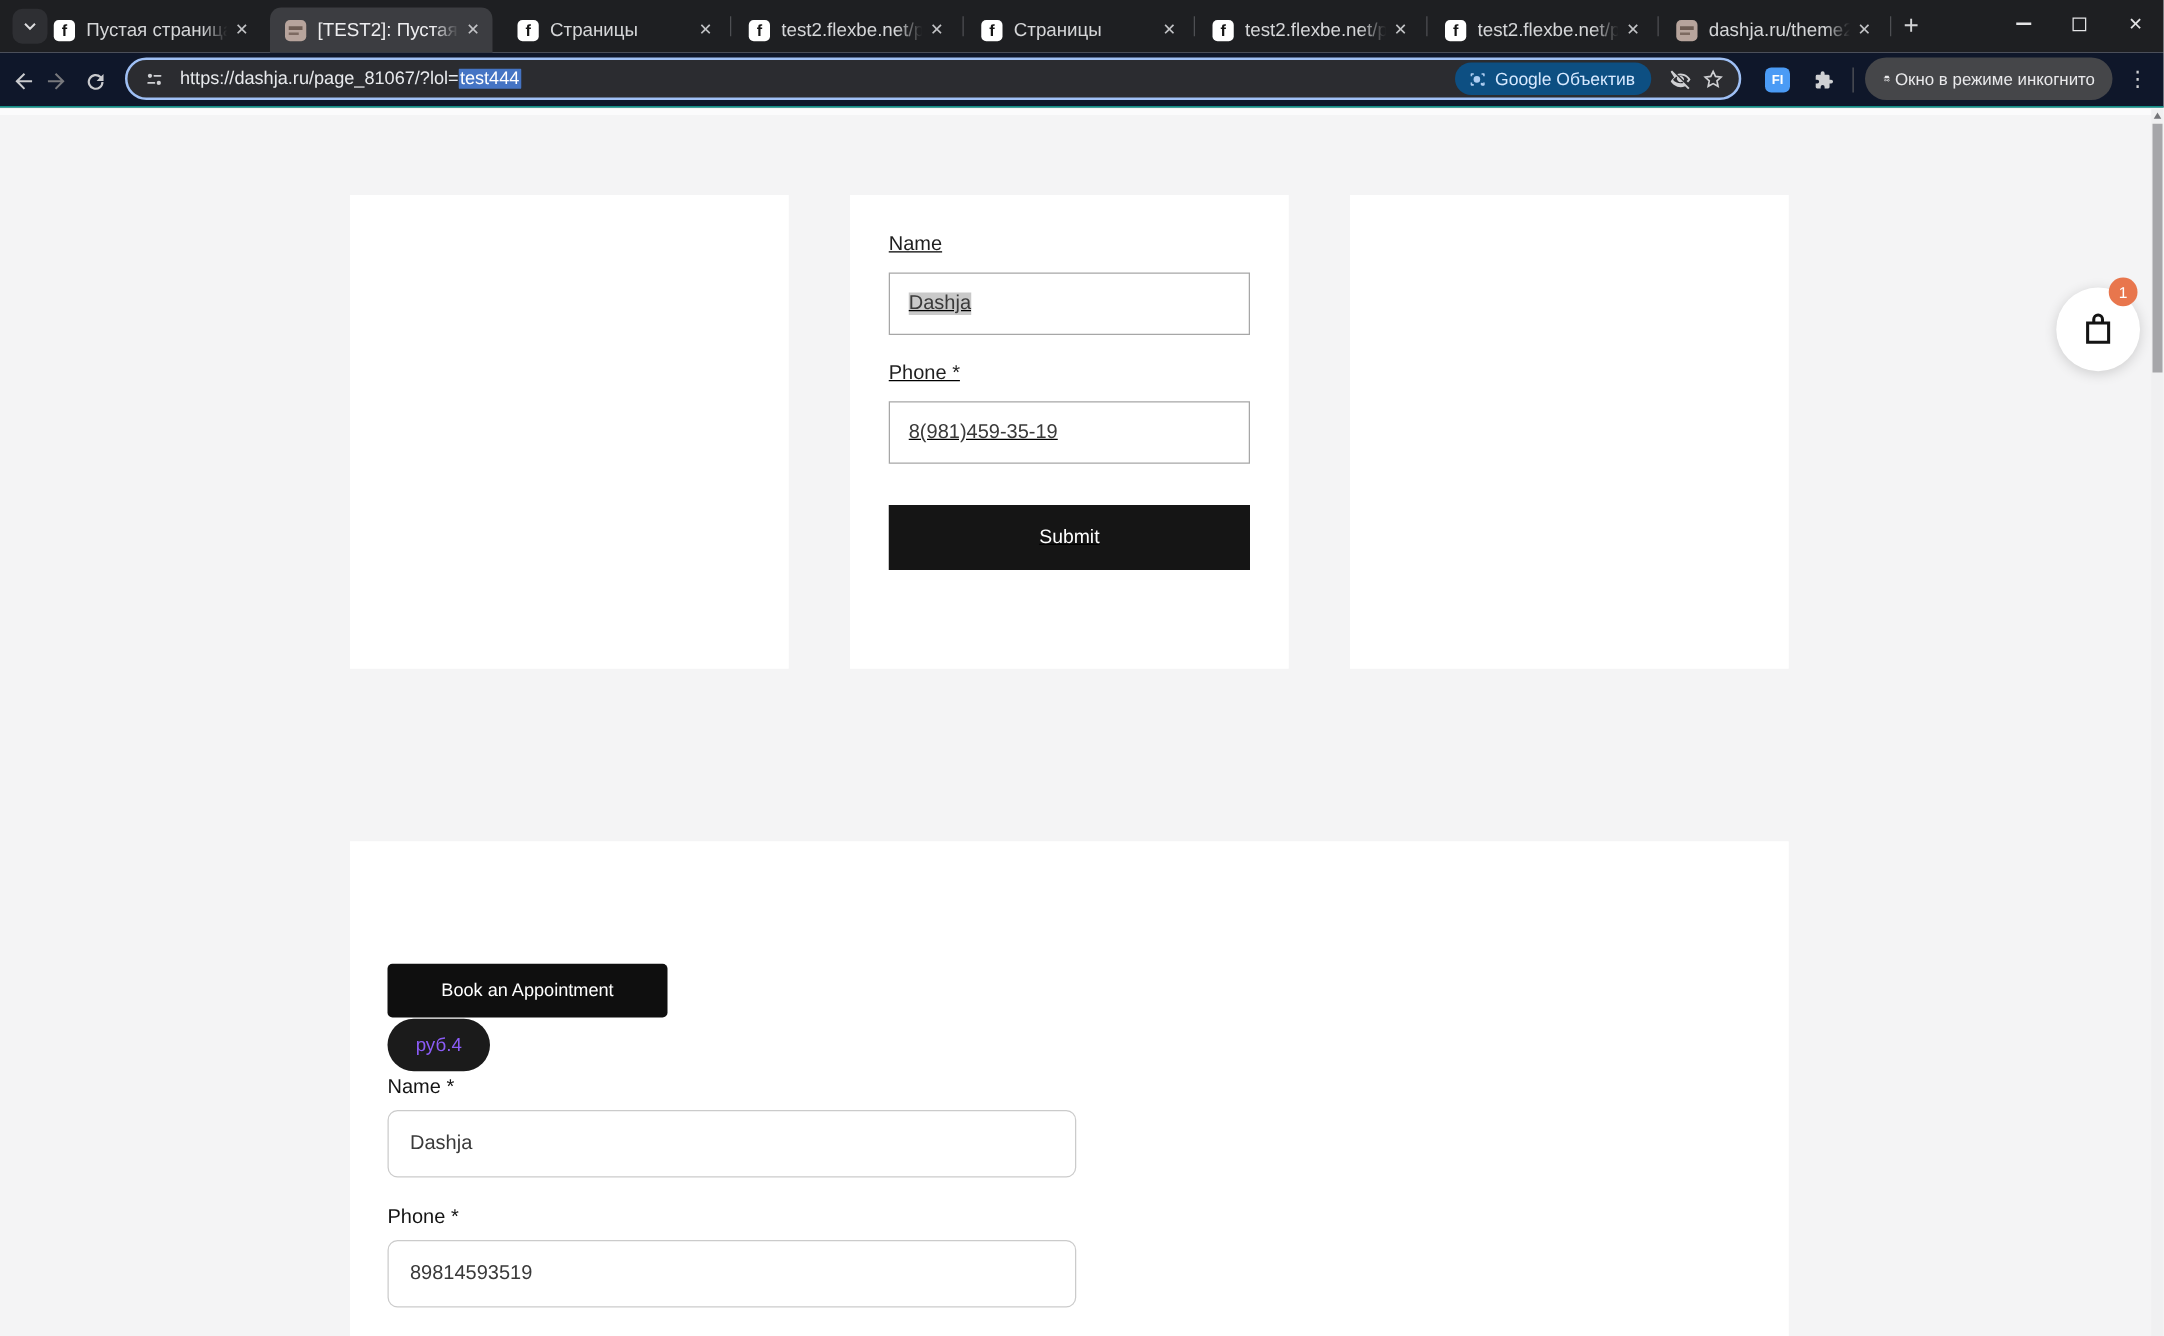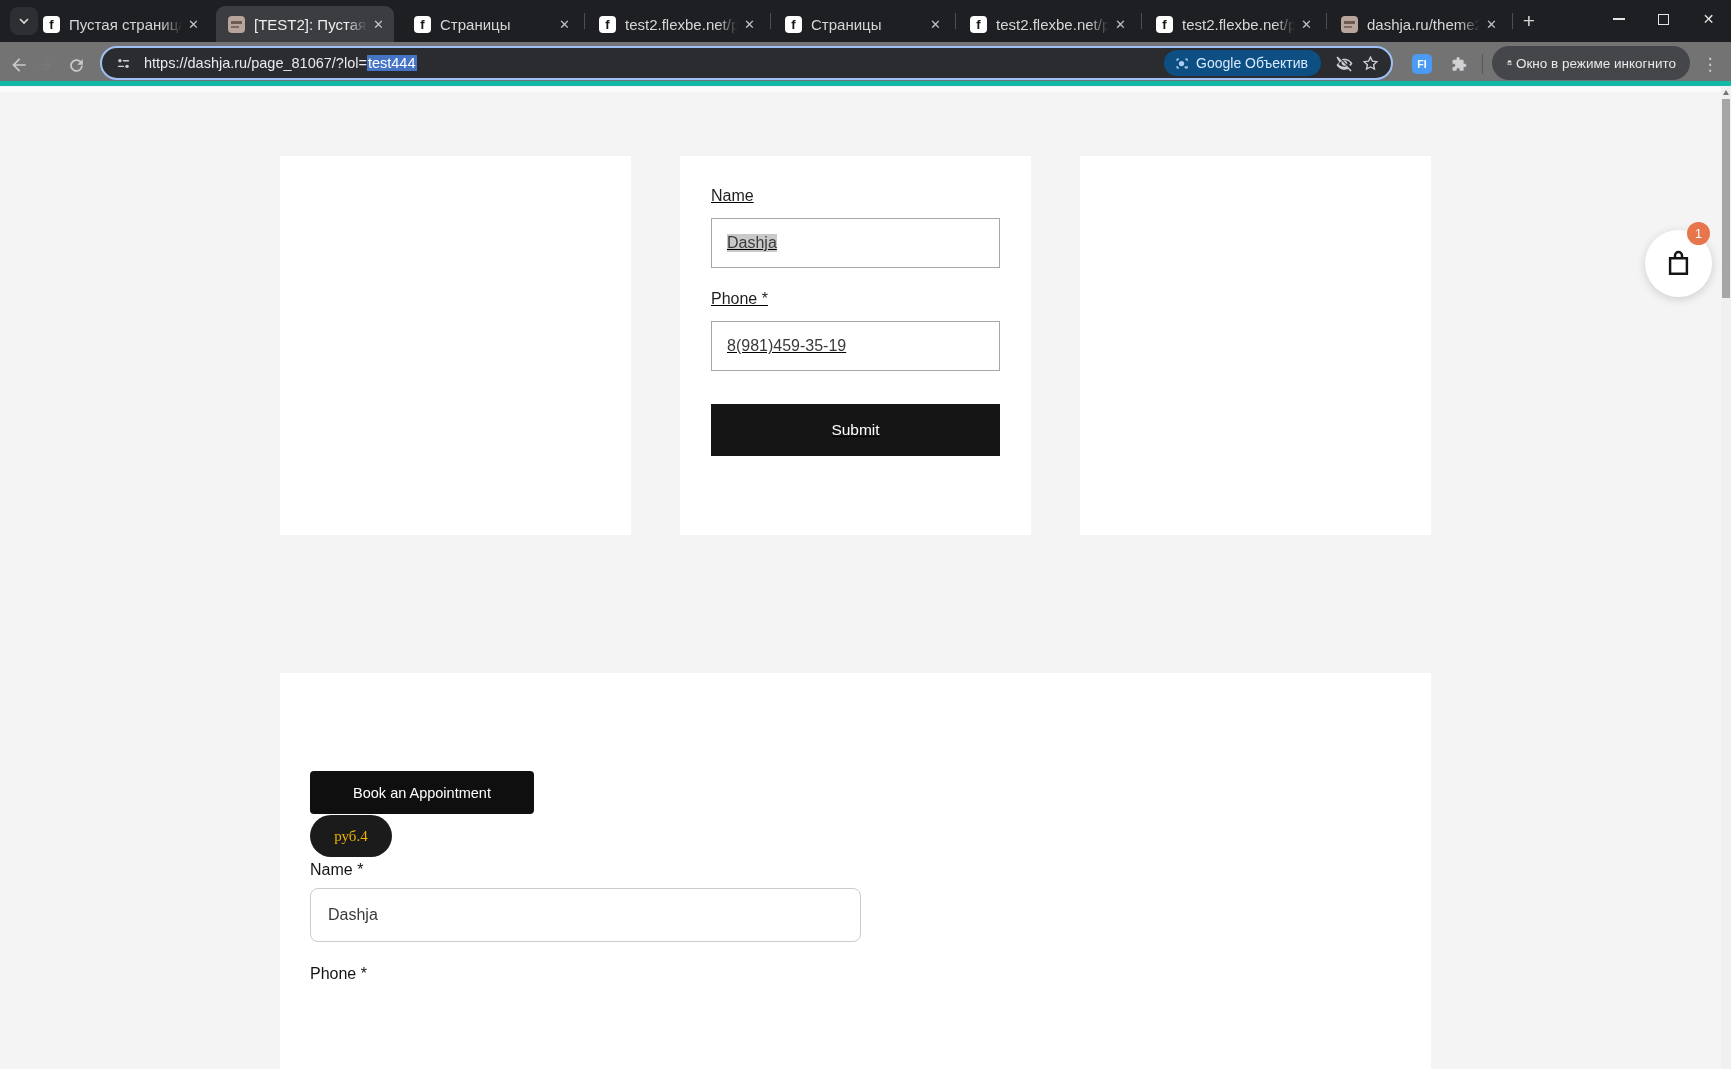--- a/index.html
+++ b/index.html
@@ -20,21 +20,21 @@
     -webkit-mask-image:linear-gradient(to right,#000 82%,transparent);
     mask-image:linear-gradient(to right,#000 82%,transparent); }
   .tab-close { flex:0 0 auto; font-size:13px; color:#c2c3c6; margin-left:6px; cursor:default; }
   .tab-sep { position:absolute; top:13px; width:1px; height:16px; background:#4e4f53; }
   .newtab { position:absolute; left:1516px; top:9px; width:26px; height:26px; color:#d2d3d5; font-size:21px; line-height:24px; text-align:center; border-radius:6px; }
   .win-controls { position:absolute; right:0; top:0; height:38px; display:flex; }
   .win-btn { width:45px; height:38px; display:flex; align-items:center; justify-content:center; color:#e4e4e6; font-size:14px; }
   .win-max i { display:block; width:11px; height:11px; border:1.5px solid #e4e4e6; }
   .win-min i { display:block; width:12px; height:1.5px; background:#e4e4e6; }
 
-  .toolbar { position:absolute; left:0; top:42px; width:1731px; height:44px; background:#737373; border-bottom:5px solid #14b8a6; }
+  .toolbar { position:absolute; left:0; top:42px; width:1731px; height:44px; background:#0f172a; border-bottom:1px solid #14b8a6; }
   .nav-btn { position:absolute; top:10px; width:26px; height:26px; display:flex; align-items:center; justify-content:center; }
   .nav-btn svg { fill:#c9cacd; }
   .nav-btn.disabled svg { fill:#77787c; }
   .omnibox { position:absolute; left:100px; top:4px; width:1293px; height:34px; background:#2b2c30; border:2px solid #9fc0f5; border-radius:18px; display:flex; align-items:center; padding:0 8px 0 13px; }
   .omni-url { flex:1 1 auto; font-size:14.5px; color:#e8eaed; margin-left:12px; white-space:nowrap; overflow:hidden; }
   .url-sel { background:#4574c4; color:#ffffff; border-radius:2px; padding:1px 1px; }
   .lens-chip { flex:0 0 auto; height:26px; background:#0d4f82; border-radius:13px; display:flex; align-items:center; gap:7px; padding:0 13px 0 10px; color:#d7e9ff; font-size:14px; margin-right:10px; }
   .omni-ic { flex:0 0 auto; display:flex; align-items:center; justify-content:center; width:26px; height:26px; }
   .omni-ic svg { fill:#cfd0d3; }
   .ext-fi { position:absolute; left:1412px; top:12px; width:20px; height:20px; border-radius:5px; background:#4b9bf5; color:#fff; font-size:10.5px; font-weight:bold; display:flex; align-items:center; justify-content:center; }
@@ -52,21 +52,21 @@
   .f-label { font-size:16px; color:#1f1f1f; margin-bottom:13px; }
   .f-input { height:50px; border:1px solid #a7a7a7; background:#fff; display:flex; align-items:center; padding:0 15px; font-size:16px; color:#3a3a3a; }
   .f-input.mb1 { margin-bottom:22px; } .f-input.mb2 { margin-bottom:33px; }
   .sel-gray { background:#c9c9c9; }
   .submit-btn { height:52px; background:#151515; color:#ffffff; font-size:15.5px; display:flex; align-items:center; justify-content:center; border:none; width:100%; margin-bottom:16px; }
   .consent { font-size:13px; line-height:17.5px; color:#8f8f8f; }
   .consent a { color:#8f8f8f; text-decoration:underline; }
 
   .bottom-panel { position:absolute; left:280px; top:586px; width:1151px; height:400px; background:#ffffff; }
   .book-btn { position:absolute; left:30px; top:98px; width:224px; height:43px; background:#0f0f0f; color:#fff; font-size:14.5px; border:none; border-radius:4px; display:flex; align-items:center; justify-content:center; }
-  .price-pill { position:absolute; left:30px; top:142px; width:82px; height:42px; background:#1b1b1b; color:#eab308; font-size:15px; border-radius:21px; display:flex; align-items:center; justify-content:center;font-family:Liberation Serif, serif; }
+  .price-pill { position:absolute; left:30px; top:142px; width:82px; height:42px; background:#1b1b1b; color:#8b5cf6; font-size:15px; border-radius:21px; display:flex; align-items:center; justify-content:center; }
   .b-label { position:absolute; left:30px; font-size:16px; color:#141414; }
   .b-input { position:absolute; left:30px; width:551px; height:54px; border:1px solid #cbcbcb; border-radius:8px; background:#fff; display:flex; align-items:center; padding:0 17px; font-size:16px; color:#3a3a3a; }
 
   .cart-fab { position:absolute; left:1645px; top:143px; width:67px; height:67px; border-radius:50%; background:#ffffff; box-shadow:0 2px 10px rgba(0,0,0,.16); display:flex; align-items:center; justify-content:center; }
   .cart-badge { position:absolute; left:42px; top:-8px; width:23px; height:23px; border-radius:50%; background:#e8764d; color:#fff; font-size:12.5px; display:flex; align-items:center; justify-content:center; }
 
   .scrollbar { position:absolute; left:1721px; top:0; width:10px; height:982px; background:#f0f0f1; }
   .sb-arrow { position:absolute; left:2px; top:3px; width:0; height:0; border-left:3px solid transparent; border-right:3px solid transparent; border-bottom:5px solid #747578; }
   .sb-thumb { position:absolute; left:1px; top:12px; width:8px; height:199px; background:#a6a6a9; }
 </style>
@@ -228,20 +228,23 @@
   <div class="card card3"></div>
 
   <div class="bottom-panel">
     <button class="book-btn">Book an Appointment</button>
     <div class="price-pill">руб.4</div>
     <div class="b-label" style="top:188px">Name *</div>
     <div class="b-input" style="top:215px">
         <span>Dashja</span>
       </div>
     <div class="b-label" style="top:292px">Phone *</div>
+    <div class="b-input" style="top:319px">
+        <span>89814593519</span>
+      </div>
   </div>
 
   <div class="cart-fab">
     <svg width="31" height="31" viewBox="0 0 24 24" fill="none" stroke="#141414" stroke-width="1.9">
         <path d="M5.5 8h13v12h-13z"></path>
         <path d="M9.3 8V5.8a2.7 2.7 0 0 1 5.4 0V8"></path>
       </svg>
     <div class="cart-badge">1</div>
   </div>
 

